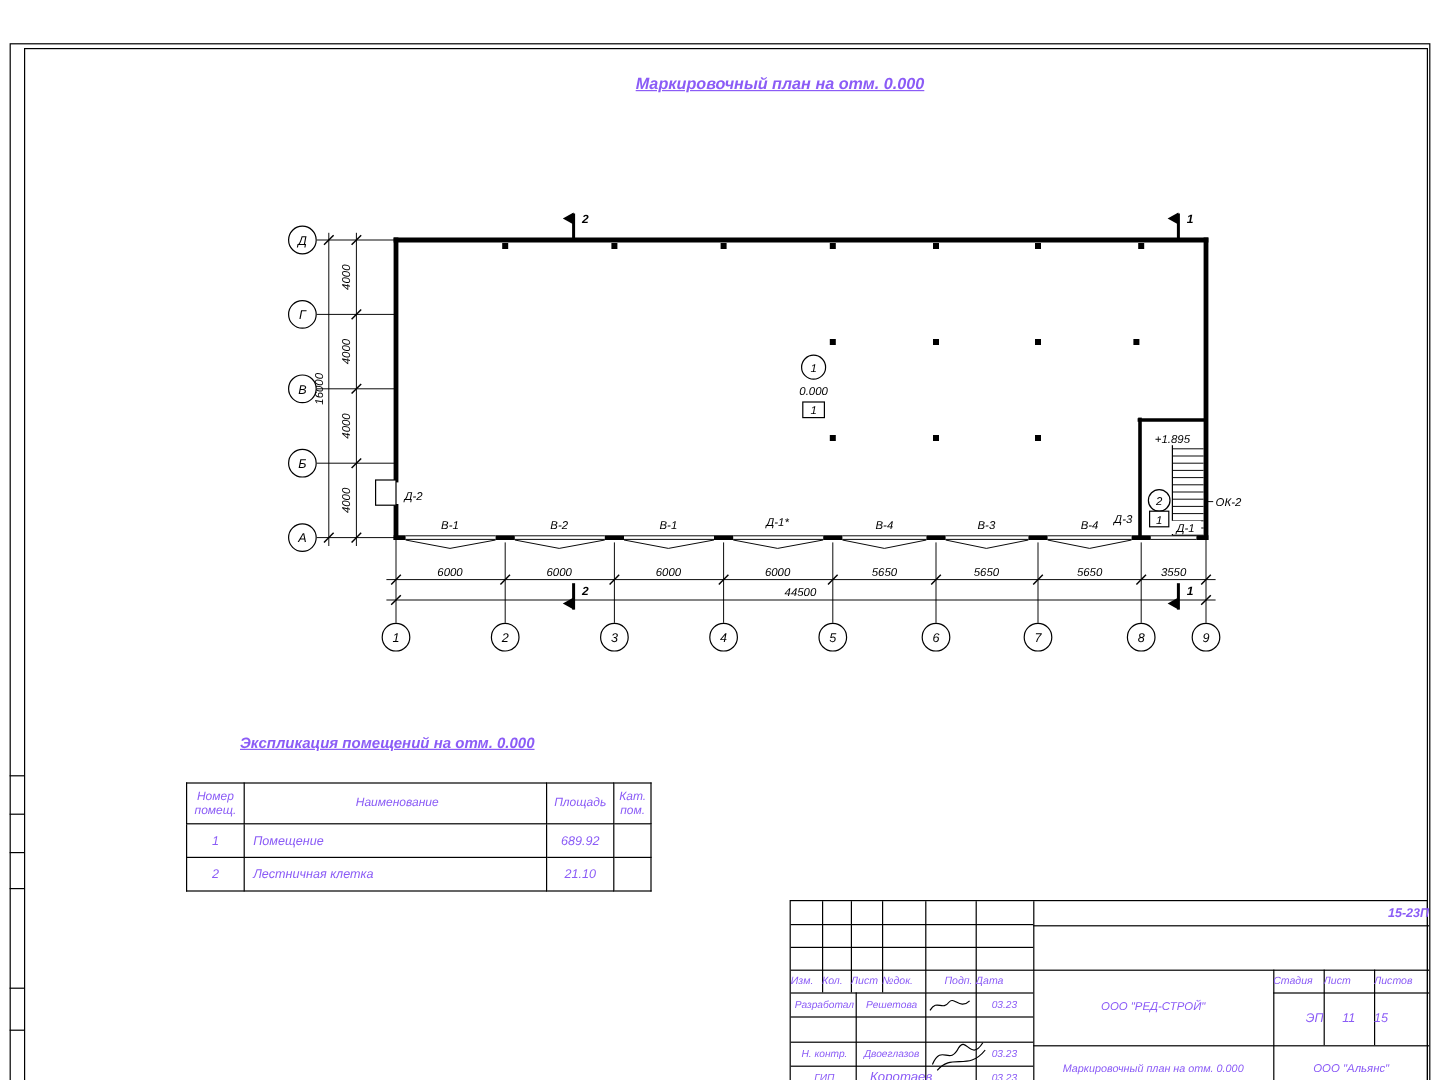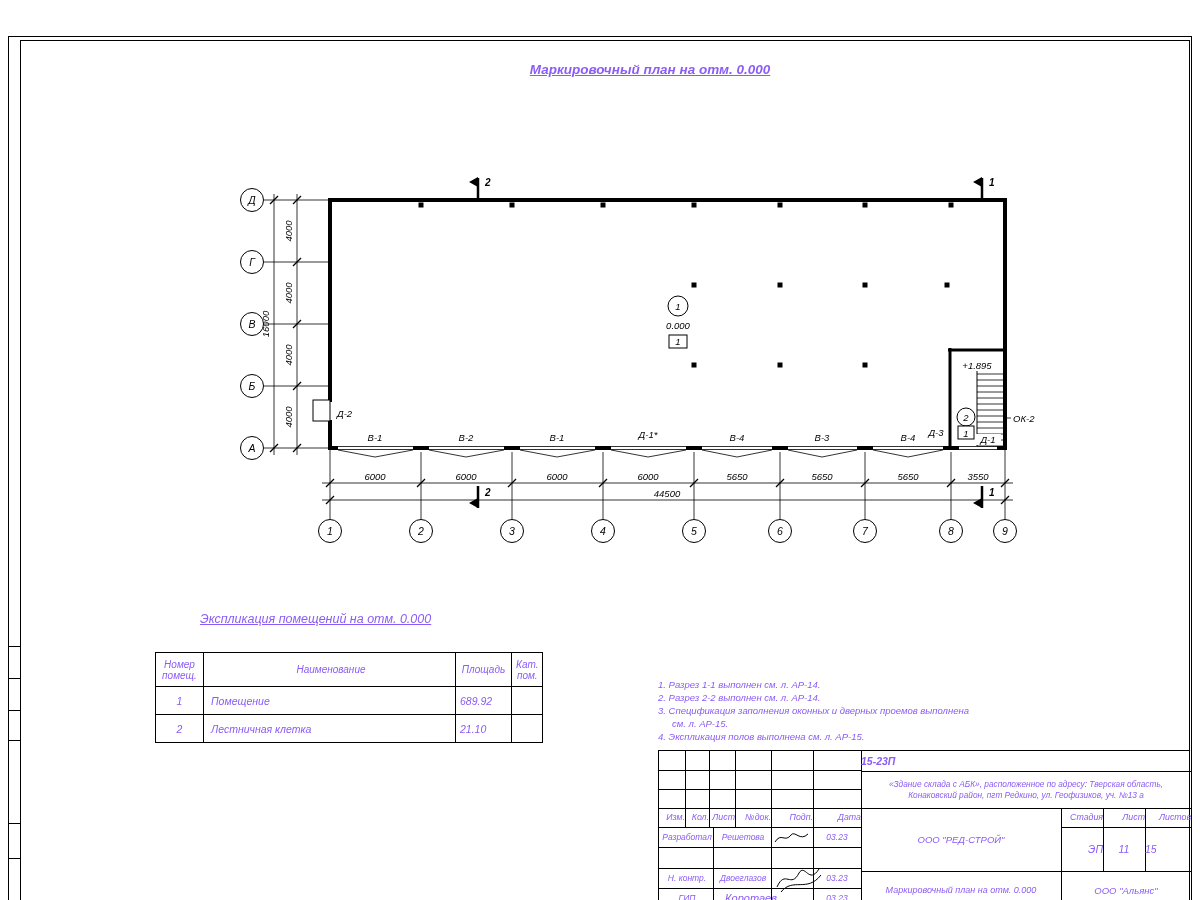--- a/index.html
+++ b/index.html
@@ -18,44 +18,44 @@
   }
   .plan-svg { position:absolute; left:0; top:0; }
   svg text { font-family:"Liberation Sans", sans-serif; font-style:italic; fill:#000; }
   .t9  { font-size:9.5px; text-anchor:middle; }
   .t9s { font-size:9.5px; text-anchor:start; }
   .t10 { font-size:10.5px; text-anchor:middle; }
   .ts  { font-size:10px; font-weight:700; text-anchor:start; }
 
   .expl-title {
     position:absolute; left:200px; top:584px;
-    font-style:italic; font-weight:400; font-size:12.5px; text-decoration:underline;
+    font-style:italic; font-weight:700; font-size:12.5px; text-decoration:underline;
   }
   table.expl {
     position:absolute; left:155px; top:624px; border-collapse:collapse;
     font-style:italic; font-size:10.5px; table-layout:fixed;
   }
   table.expl th, table.expl td { border:1px solid #000; padding:0 4px; }
   table.expl { border:1.6px solid #000; }
   table.expl th { font-weight:normal; font-size:10px; text-align:center; height:34px; }
   table.expl td { height:28px; }
   .c-num { width:48px; text-align:center;font-style:italic; }
   .c-name { width:252px; text-align:left; padding-left:7px !important; }
-  .c-area { width:56px; }
+  .c-area { width:56px; text-align:center; }
   .c-cat { width:31px; text-align:center; }
 
   .notes { position:absolute; left:658px; top:650px; width:312px; font-size:9.5px; font-style:italic; line-height:13px; }
   .note { padding-left:14px; text-indent:-14px; }
 
   .tb { position:absolute; left:658px; top:722px; width:532px; height:158px; border:1.8px solid #000; font-style:italic; }
   .tb .hl { position:absolute; height:0; border-top:1px solid #000; }
   .tb .vl { position:absolute; width:0; border-left:1px solid #000; }
   .tb .cell { position:absolute; overflow:hidden; white-space:nowrap;text-align:center; }
   .tb .cc { display:flex; align-items:center; justify-content:center; text-align:center; white-space:normal; }
-  .tb .lh19 { line-height:19px; text-align:right; font-size:8.8px; }
+  .tb .lh19 { line-height:19px; text-align:left; font-size:8.8px; }
   .sigsvg { position:absolute; }
 </style>
 </head>
 <body>
 
 <div class="page">
 
   <div class="outer-frame"></div>
   <div class="inner-frame"></div>
   <div class="ls-div" style="top:618px"></div>
@@ -317,26 +317,20 @@
     </tr>
     <tr>
       <td class="c-num">2</td>
       <td class="c-name">Лестничная клетка</td>
       <td class="c-area">21.10</td>
       <td class="c-cat"></td>
     </tr>
   </tbody>
     </table>
 
-  <div class="notes">
-    <div class="note">1. Разрез 1-1 выполнен см. л. АР-14.</div>
-    <div class="note">2. Разрез 2-2 выполнен см. л. АР-14.</div>
-    <div class="note">3. Спецификация заполнения оконных и дверных проемов выполнена см. л. АР-15.</div>
-    <div class="note">4. Экспликация полов выполнена см. л. АР-15.</div>
-  </div>
 
   <div class="tb">
 
     <div class="vl" style="left:202px; top:0; height:158px; border-left-width:1.5px"></div>
     <div class="vl" style="left:402px; top:57px; height:101px"></div>
     <div class="vl" style="left:444px; top:57px; height:63px"></div>
     <div class="vl" style="left:486px; top:57px; height:63px"></div>
 
     <div class="vl" style="left:26px; top:0; height:76px"></div>
     <div class="vl" style="left:50px; top:0; height:76px"></div>
@@ -357,42 +351,41 @@
 
     <div class="hl" style="left:202px; top:20px; width:330px"></div>
     <div class="hl" style="left:202px; top:57px; width:330px; border-top-width:1.5px"></div>
     <div class="hl" style="left:402px; top:76px; width:130px"></div>
     <div class="hl" style="left:202px; top:120px; width:330px"></div>
 
     <div class="cell lh19" style="left:0; top:57px; width:26px; height:19px">Изм.</div>
     <div class="cell lh19" style="left:26px; top:57px; width:24px; height:19px">Кол.</div>
     <div class="cell lh19" style="left:50px; top:57px; width:26px; height:19px">Лист</div>
     <div class="cell lh19" style="left:76px; top:57px; width:36px; height:19px">№док.</div>
-    <div class="cell lh19" style="left:112px; top:57px; width:42px; height:19px">Подп.</div>
+    <div class="cell lh19" style="left:128px; top:57px; width:42px; height:19px">Подп.</div>
     <div class="cell lh19" style="left:154px; top:57px; width:48px; height:19px">Дата</div>
 
     <div class="cell" style="left:3px; top:76px; width:50px; height:20px; line-height:20px; font-size:8.5px">Разработал</div>
     <div class="cell" style="left:57px; top:76px; width:54px; height:20px; line-height:20px; font-size:8.5px">Решетова</div>
     <div class="cell" style="left:154px; top:76px; width:48px; height:20px; line-height:20px; font-size:8.5px; text-align:center">03.23</div>
     <div class="cell" style="left:3px; top:117px; width:50px; height:20px; line-height:20px; font-size:8.5px">Н. контр.</div>
     <div class="cell" style="left:57px; top:117px; width:54px; height:20px; line-height:20px; font-size:8.5px">Двоеглазов</div>
     <div class="cell" style="left:154px; top:117px; width:48px; height:20px; line-height:20px; font-size:8.5px; text-align:center">03.23</div>
     <div class="cell" style="left:3px; top:137px; width:50px; height:21px; line-height:21px; font-size:8.5px">ГИП</div>
     <div class="cell" style="left:65px; top:137px; width:54px; height:21px; line-height:21px; font-size:11px">Коротаев</div>
     <div class="cell" style="left:154px; top:137px; width:48px; height:21px; line-height:21px; font-size:8.5px; text-align:center">03.23</div>
 
     <svg class="sigsvg" style="left:114px; top:79px" width="38" height="16" viewBox="0 0 38 16">
       <path d="M2,12 C8,2 12,13 18,5 C22,0 27,12 35,4" stroke="#000" stroke-width="1" fill="none"></path>
     </svg>
     <svg class="sigsvg" style="left:116px; top:112px" width="48" height="32" viewBox="0 0 48 32">
       <path d="M2,24 C10,6 16,26 24,10 C30,0 34,22 44,6 M6,29 C18,14 32,30 46,12" stroke="#000" stroke-width="1" fill="none"></path>
     </svg>
 
-    <div class="cell" style="left:202px; top:0; width:330px; height:20px; line-height:20px; text-align:left; font-size:10.5px; font-weight:600">15-23П</div>
-    <div class="cell cc" style="left:206px; top:21px; width:322px; height:35px; font-size:8.3px; line-height:1.3">«Здание склада с АБК», расположенное по адресу: Тверская область, Конаковский район, пгт Редкино, ул. Геофизиков, уч. №13 а</div>
+    <div class="cell" style="left:202px; top:0; width:330px; height:20px; line-height:20px; text-align:right; font-size:10.5px; font-weight:600">15-23П</div>
     <div class="cell cc" style="left:202px; top:57px; width:200px; height:63px; font-size:9.5px">ООО "РЕД-СТРОЙ"</div>
     <div class="cell lh19" style="left:402px; top:57px; width:42px; height:19px">Стадия</div>
     <div class="cell lh19" style="left:444px; top:57px; width:42px; height:19px">Лист</div>
     <div class="cell lh19" style="left:486px; top:57px; width:46px; height:19px">Листов</div>
     <div class="cell" style="left:402px; top:76px; width:42px; height:44px; line-height:44px; text-align:right; font-size:10.5px">ЭП</div>
     <div class="cell" style="left:444px; top:76px; width:42px; height:44px; line-height:44px; text-align:center; font-size:10.5px">11</div>
     <div class="cell" style="left:486px; top:76px; width:46px; height:44px; line-height:44px; text-align:left; font-size:10.5px">15</div>
     <div class="cell cc" style="left:202px; top:120px; width:200px; height:38px; font-size:9px; padding:0 8px">Маркировочный план на отм. 0.000</div>
     <div class="cell cc" style="left:402px; top:120px; width:130px; height:38px; font-size:9.5px">ООО "Альянс"</div>
   </div>

